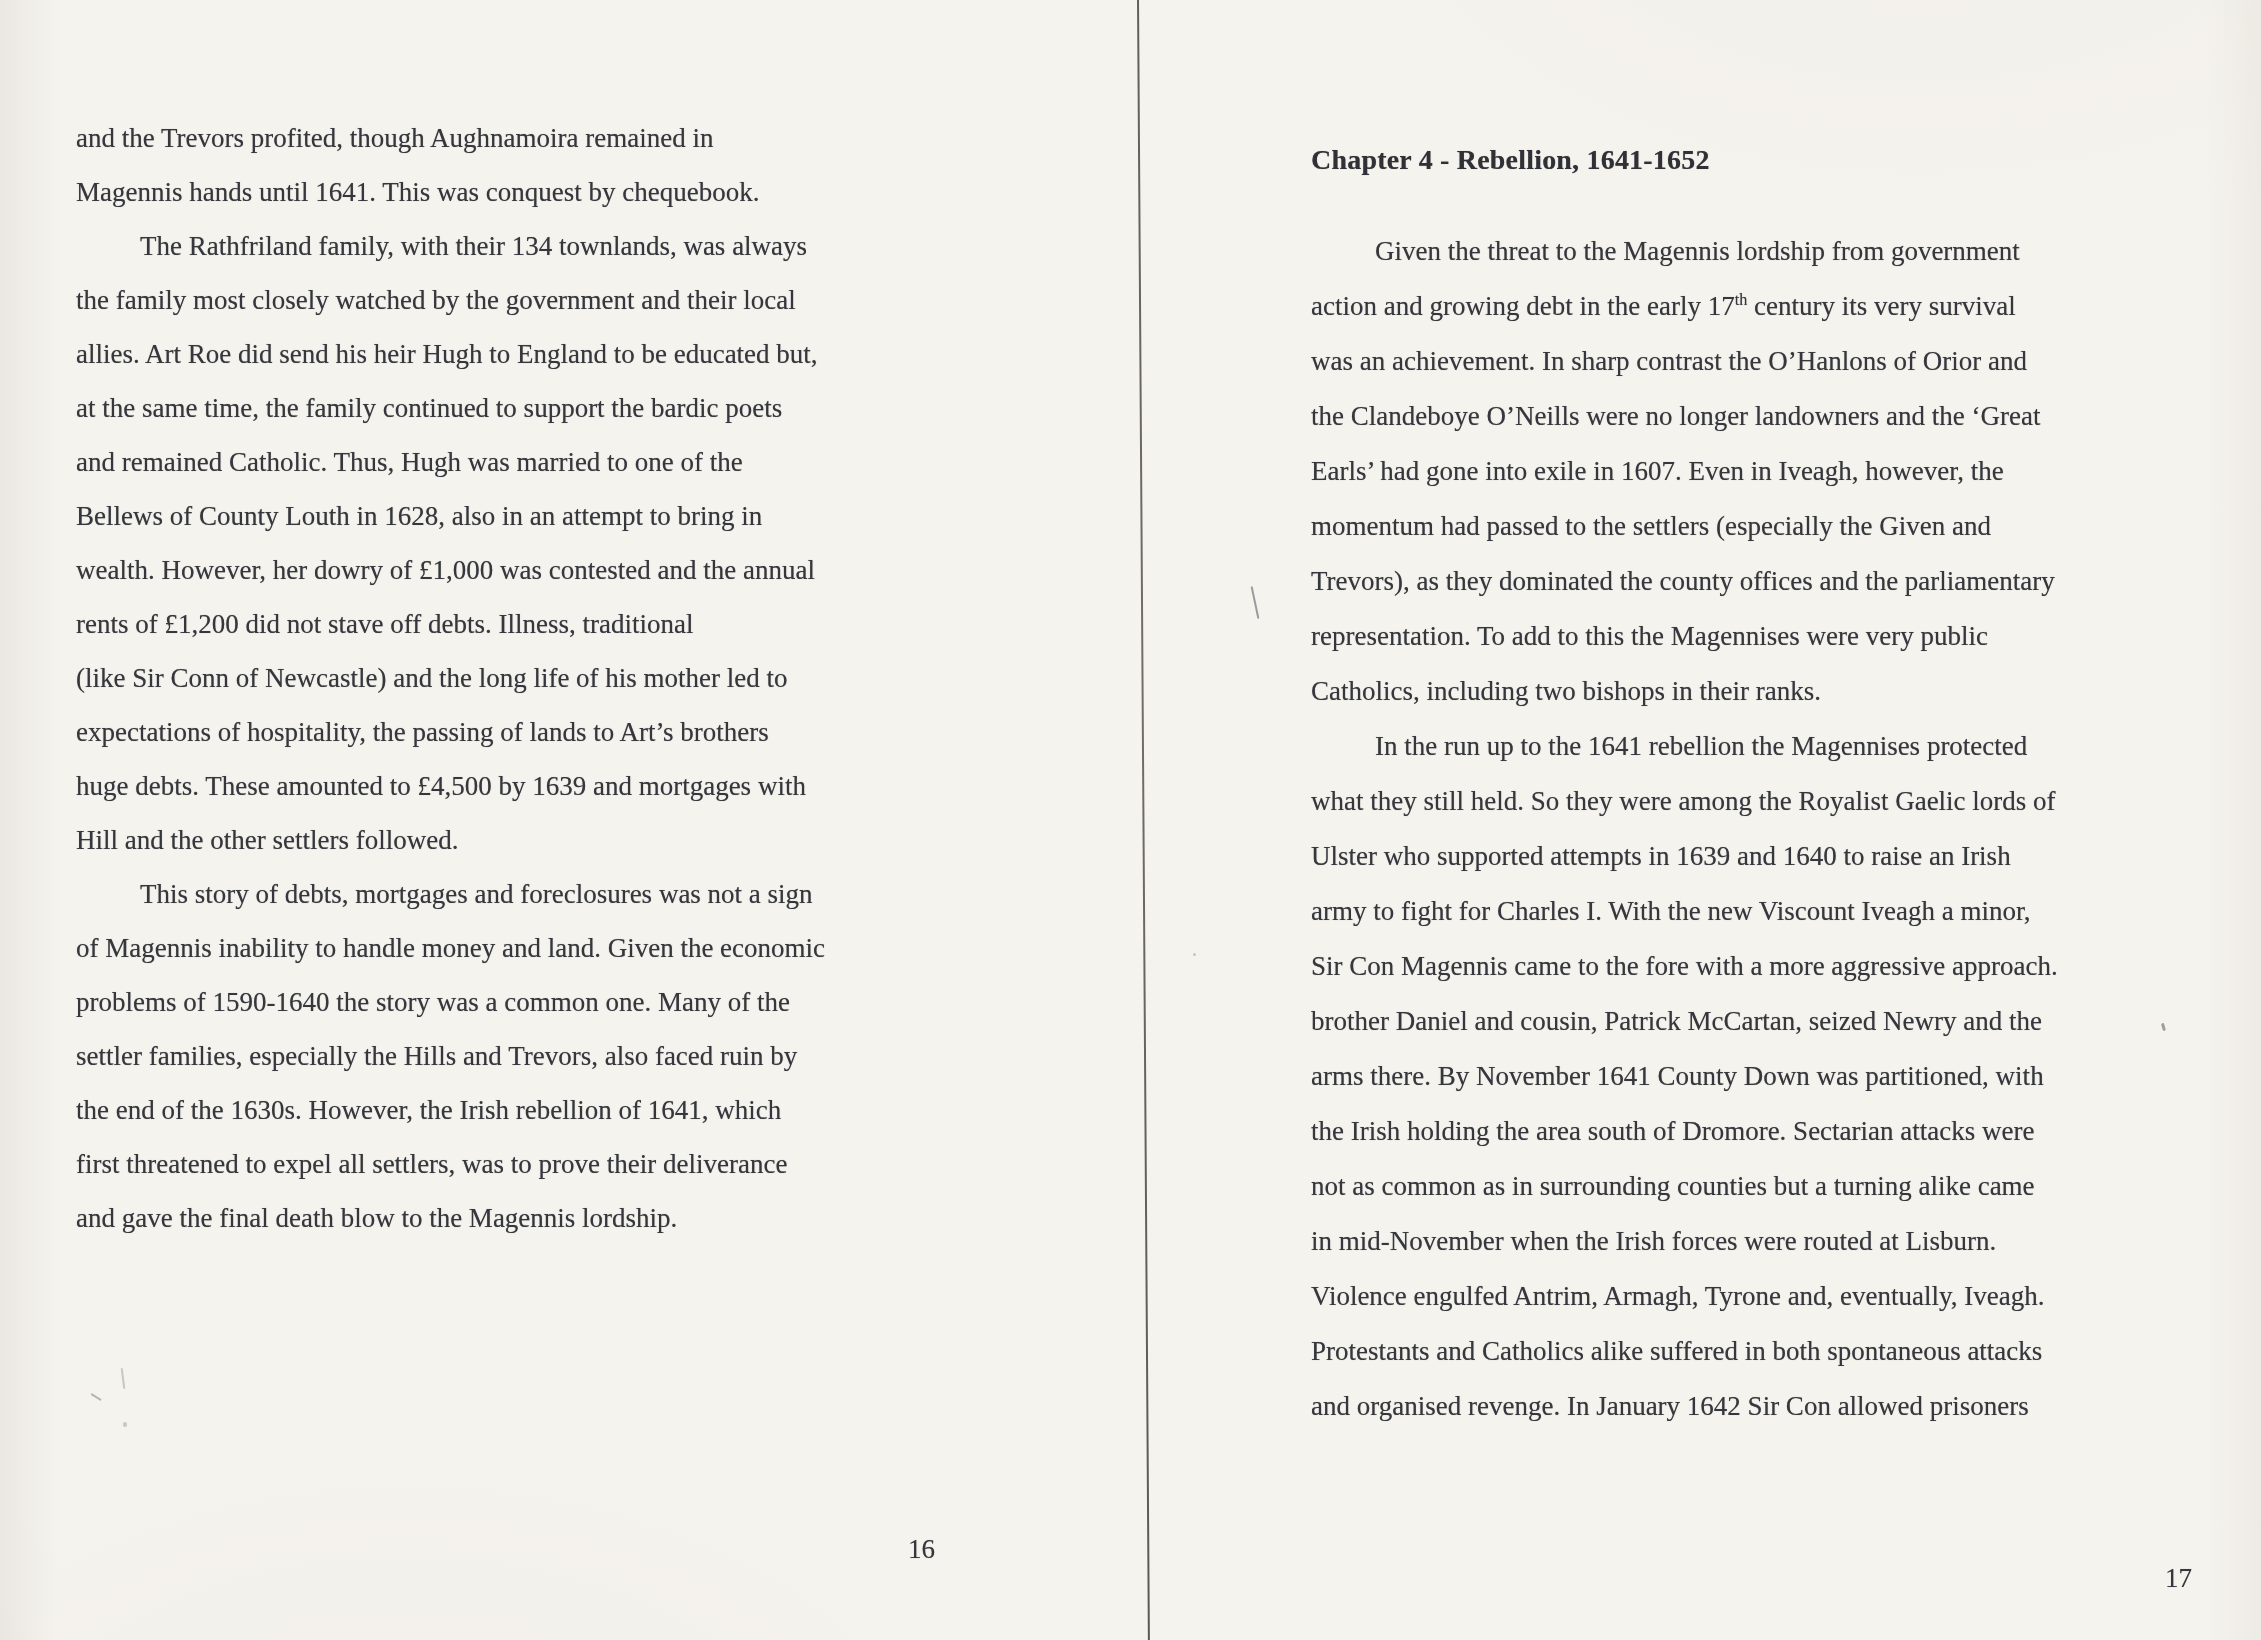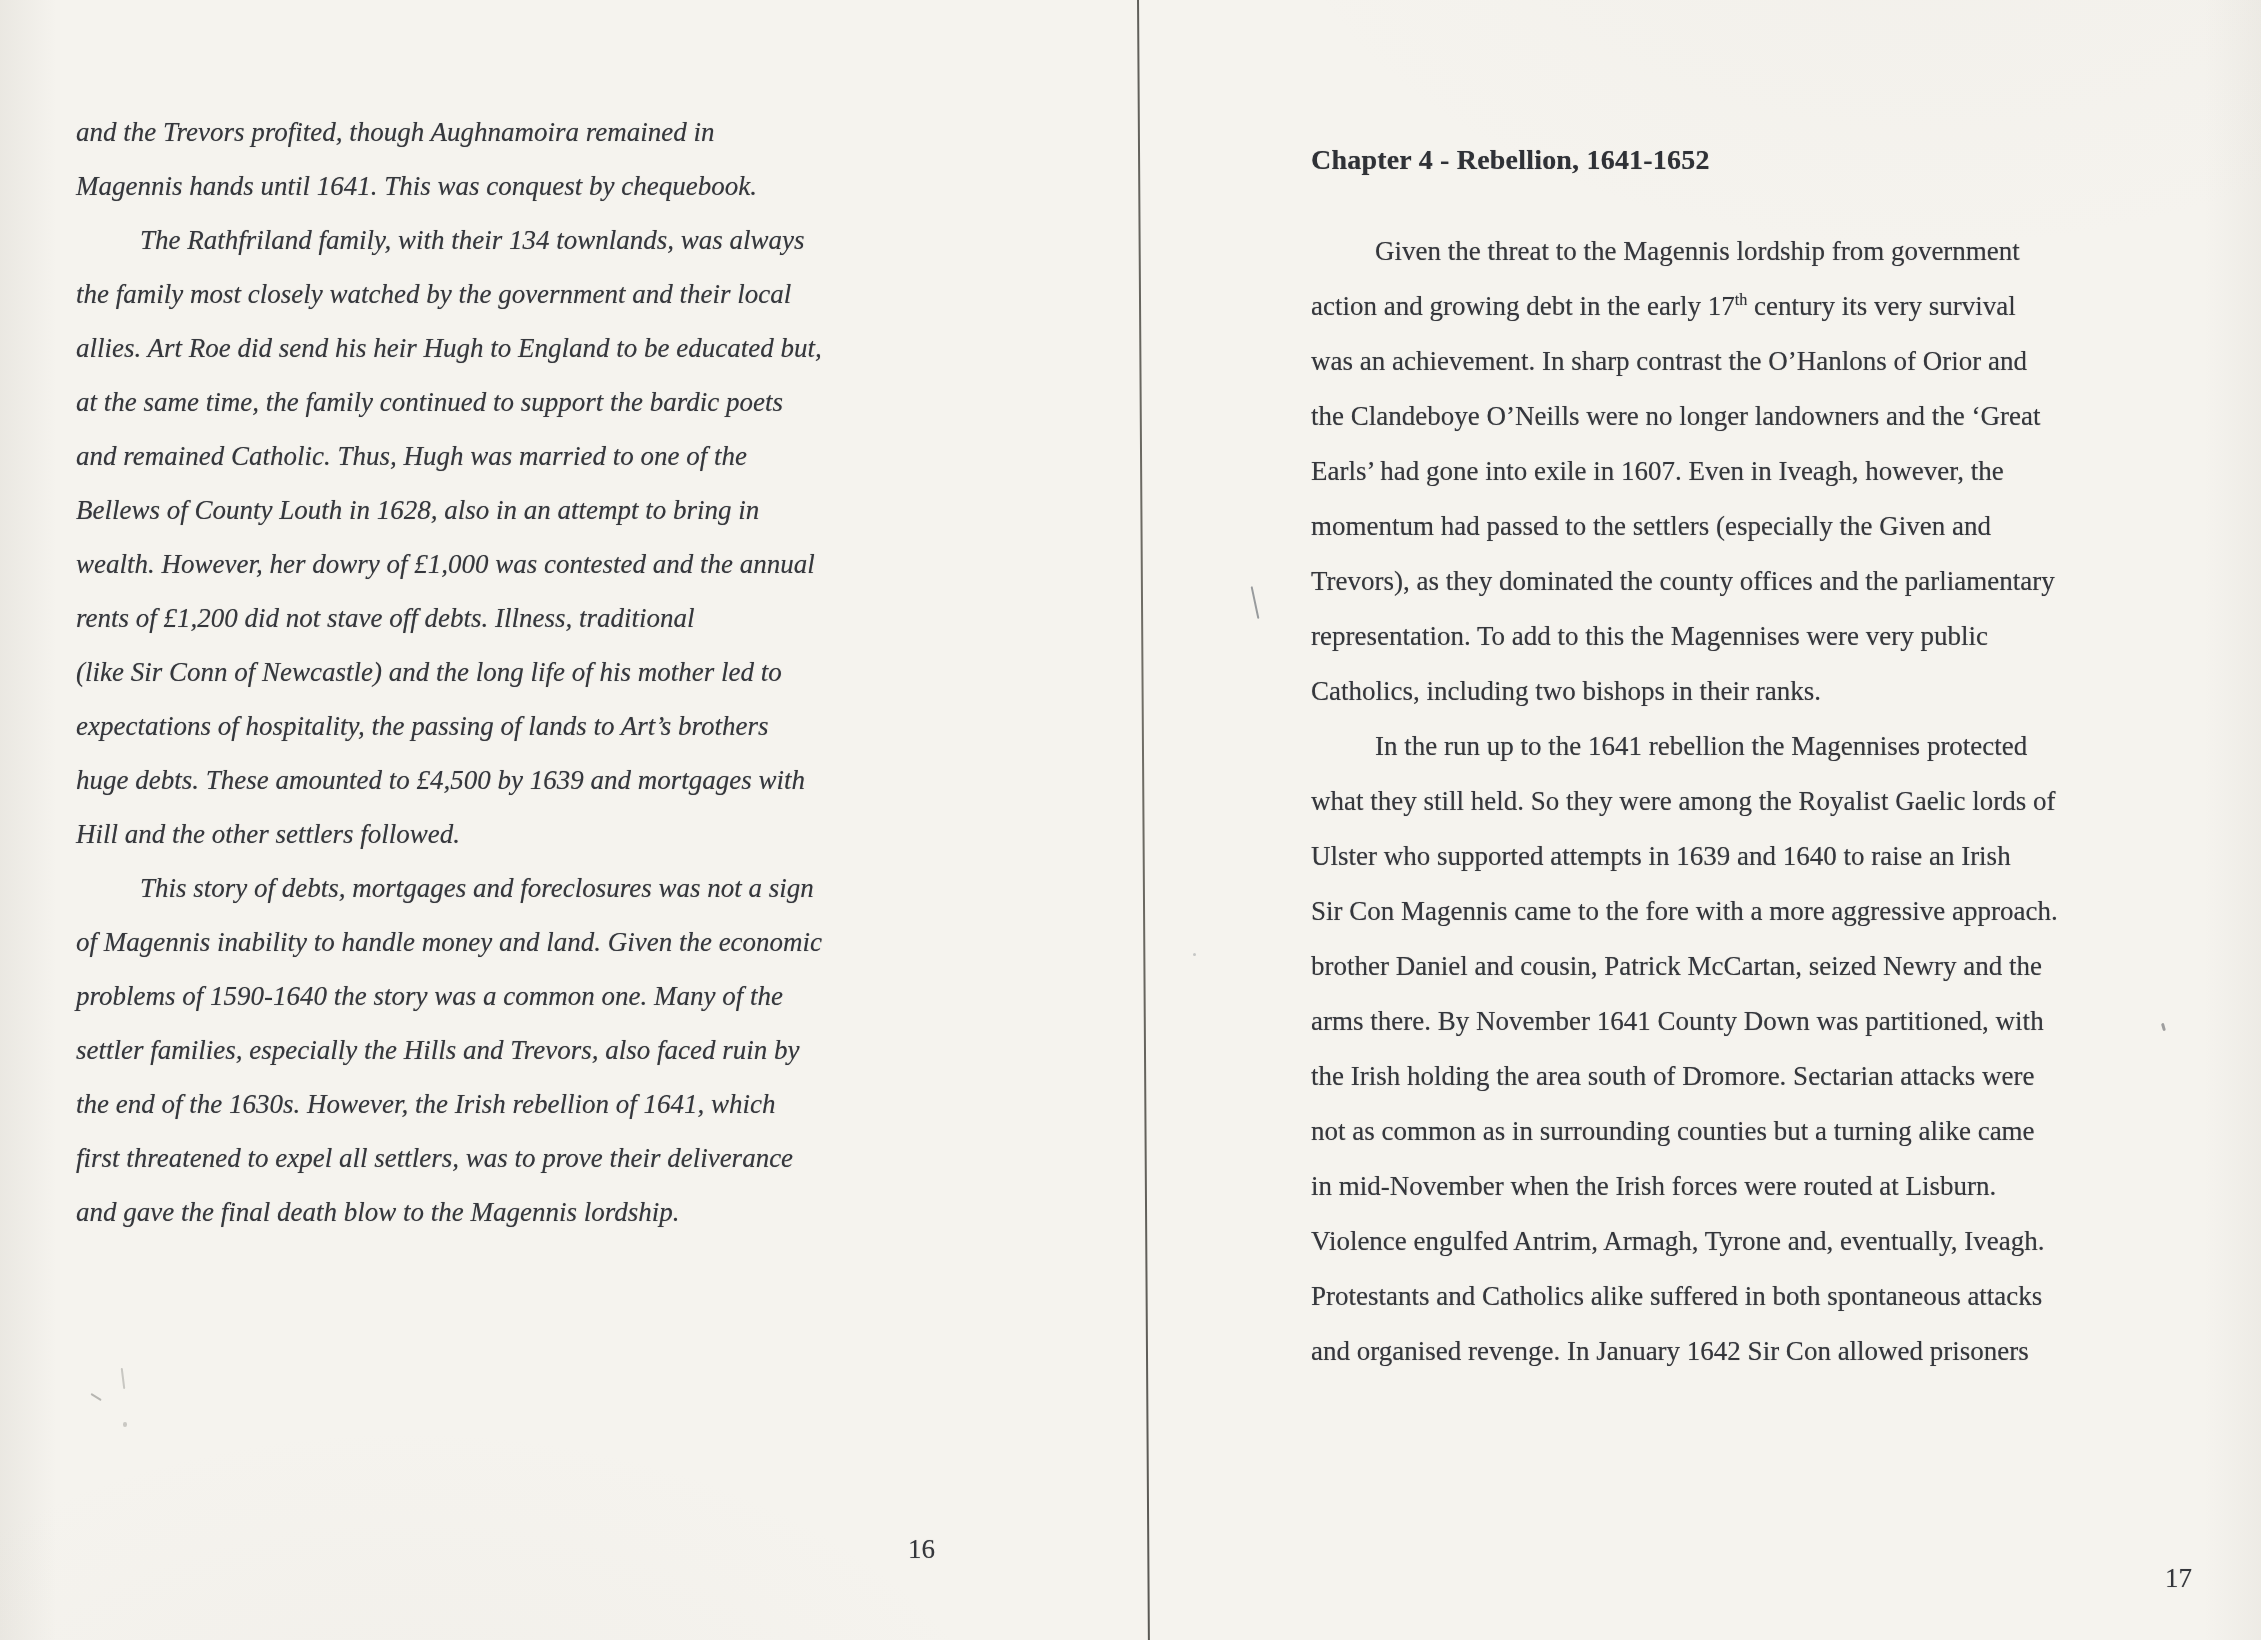--- a/index.html
+++ b/index.html
@@ -36,21 +36,21 @@
     height: 1649px;
     transform: rotate(-0.38deg);
     transform-origin: top center;
     background: linear-gradient(180deg, #45443f 0%, #5a574f 42%, #494741 70%, #3e3d39 100%);
     opacity: 0.85;
     border-radius: 1.5px;
   }
   .textcol {
     position: absolute;
   }
-  .textcol.left  { left: 76px;  top: 105px; width: 1012px; font-style: italic; }
+  .textcol.left  { left: 76px;  top: 111px; width: 1012px; }
   .textcol.right { left: 1311px; top: 224px; width: 944px; }
   .line {
     white-space: pre;
     font-size: 27px;
   }
   .textcol.left  .line { height: 54px; line-height: 54px; }
   .textcol.right .line { height: 55px; line-height: 55px; font-size: 27px; }
   .line.indent { padding-left: 64px; }
   .line sup {
     font-size: 0.60em;
@@ -167,20 +167,21 @@
         <div class="line">representation. To add to this the Magennises were very public</div>
 
         <div class="line">Catholics, including two bishops in their ranks.</div>
 
         <div class="line indent">In the run up to the 1641 rebellion the Magennises protected</div>
 
         <div class="line">what they still held. So they were among the Royalist Gaelic lords of</div>
 
         <div class="line">Ulster who supported attempts in 1639 and 1640 to raise an Irish</div>
 
+        <div class="line">army to fight for Charles I. With the new Viscount Iveagh a minor,</div>
 
         <div class="line">Sir Con Magennis came to the fore with a more aggressive approach.</div>
 
 
         <div class="line">brother Daniel and cousin, Patrick McCartan, seized Newry and the</div>
 
         <div class="line">arms there. By November 1641 County Down was partitioned, with</div>
 
         <div class="line">the Irish holding the area south of Dromore. Sectarian attacks were</div>
 

